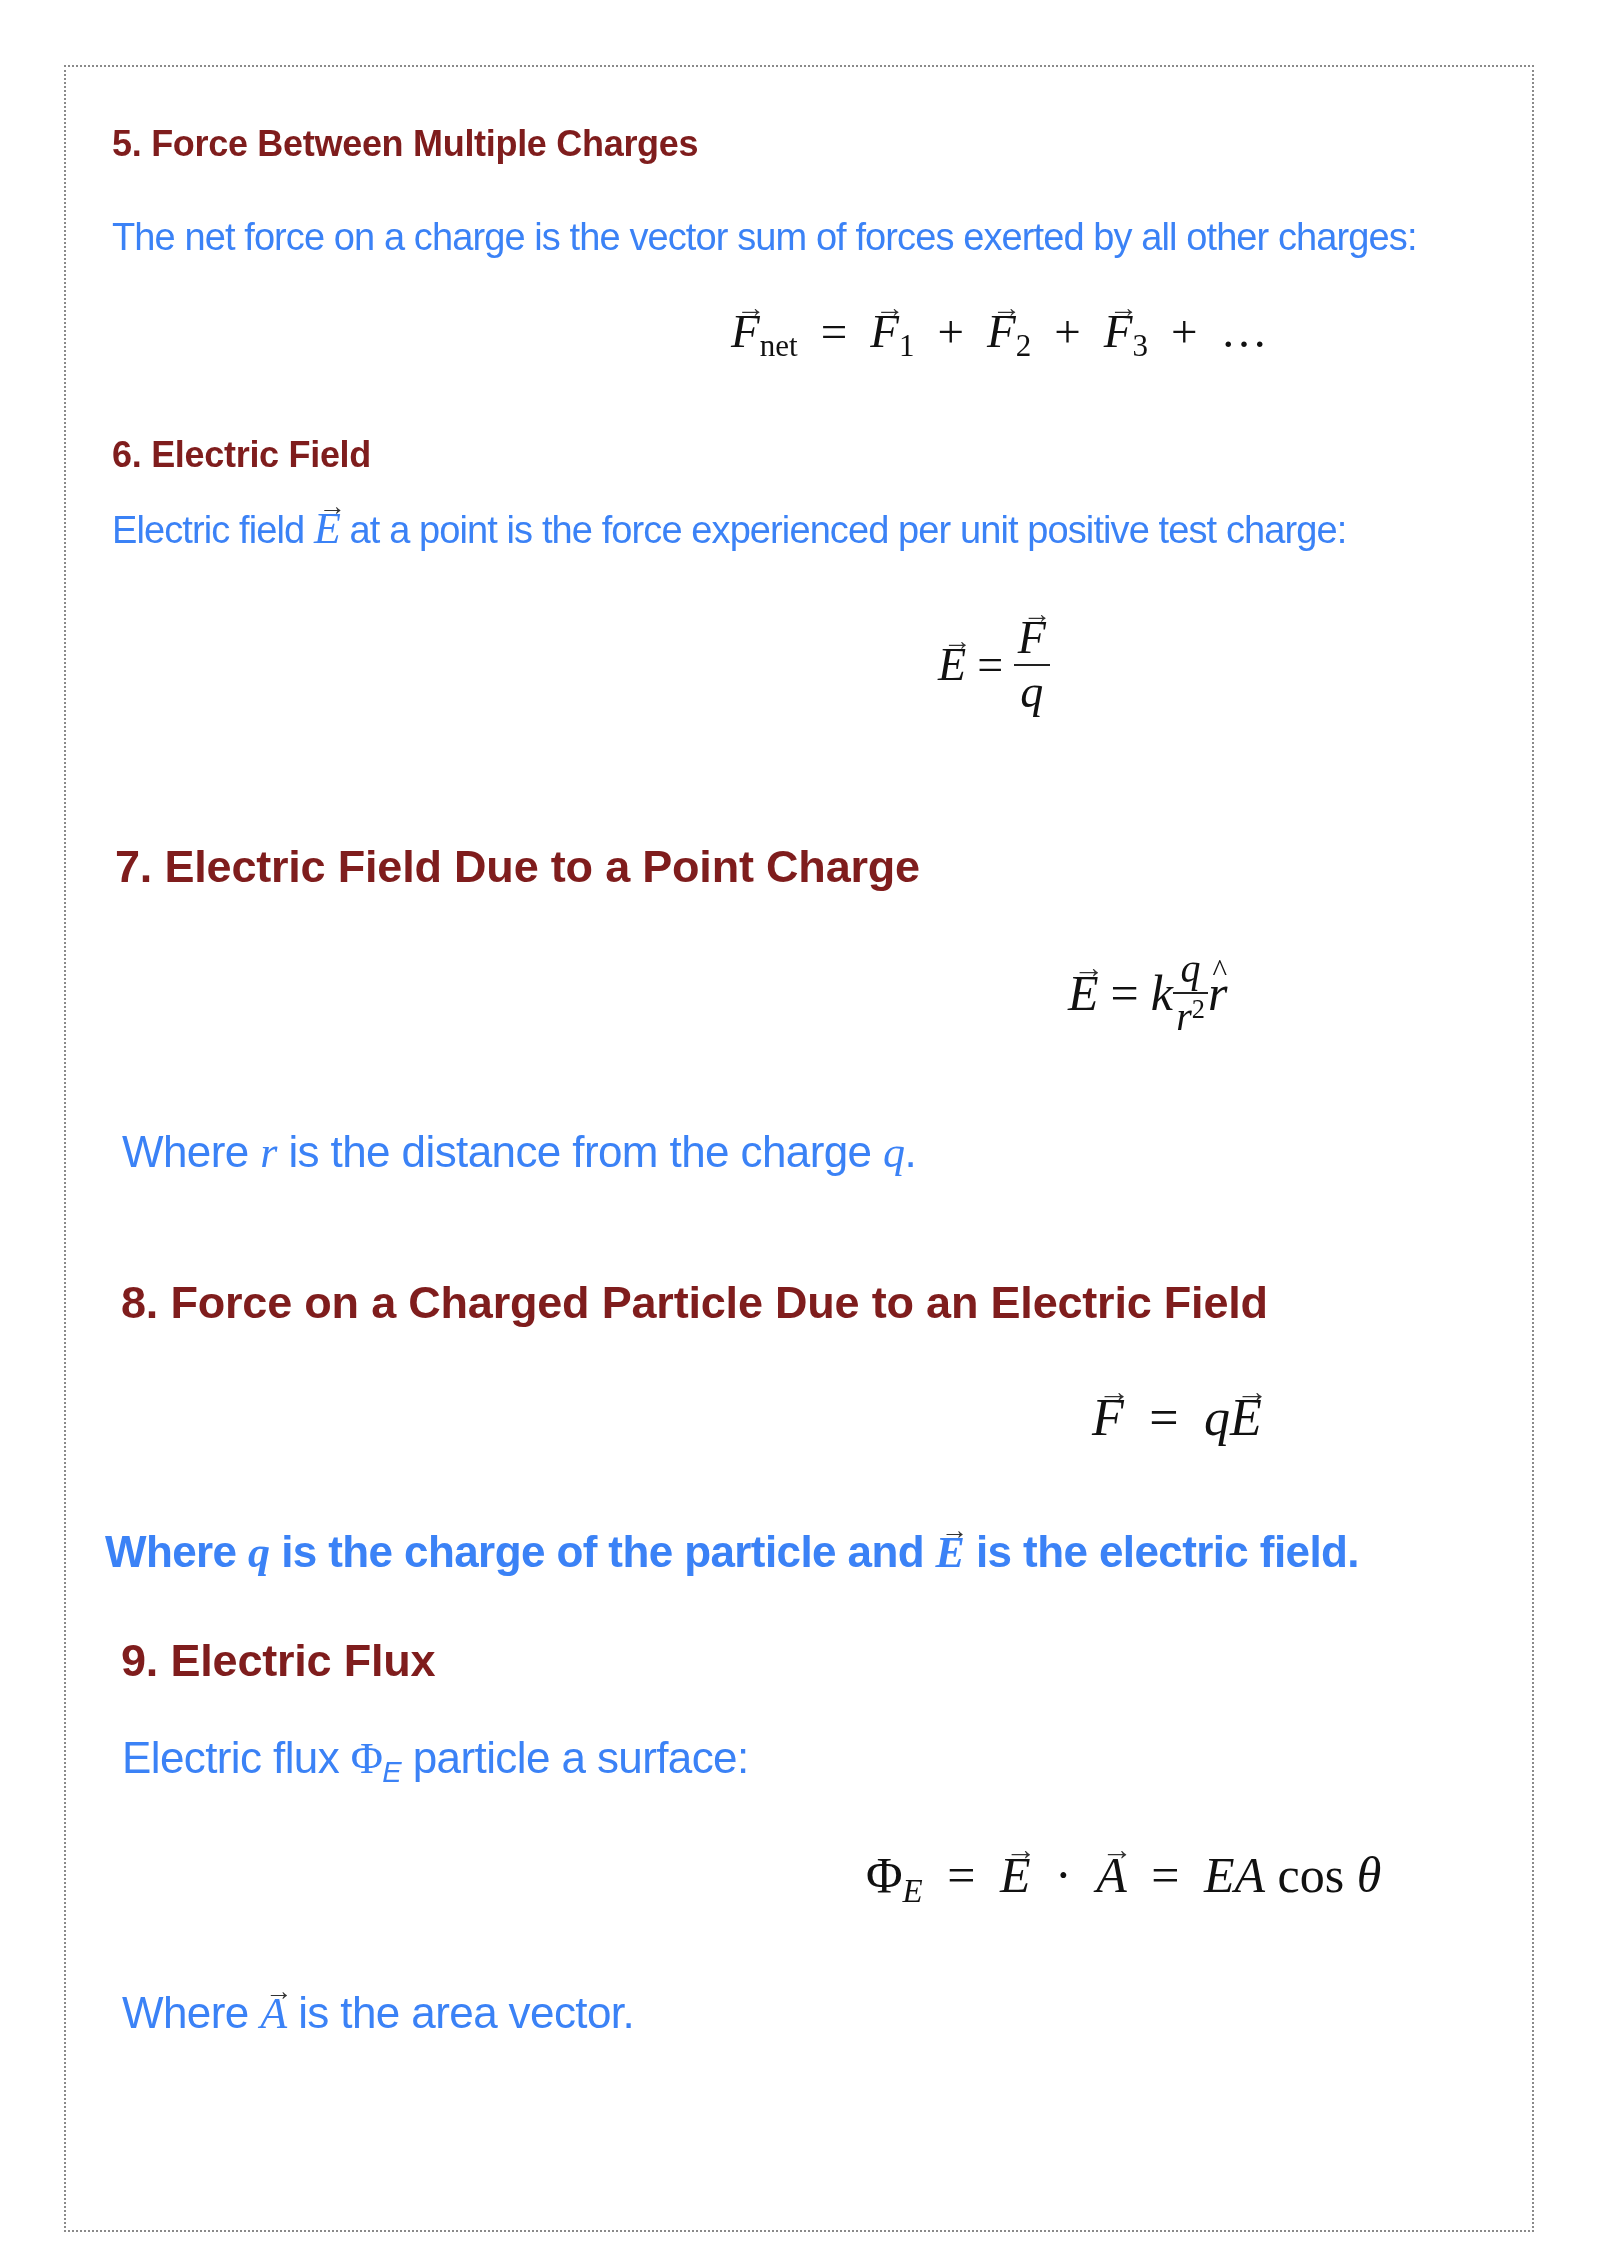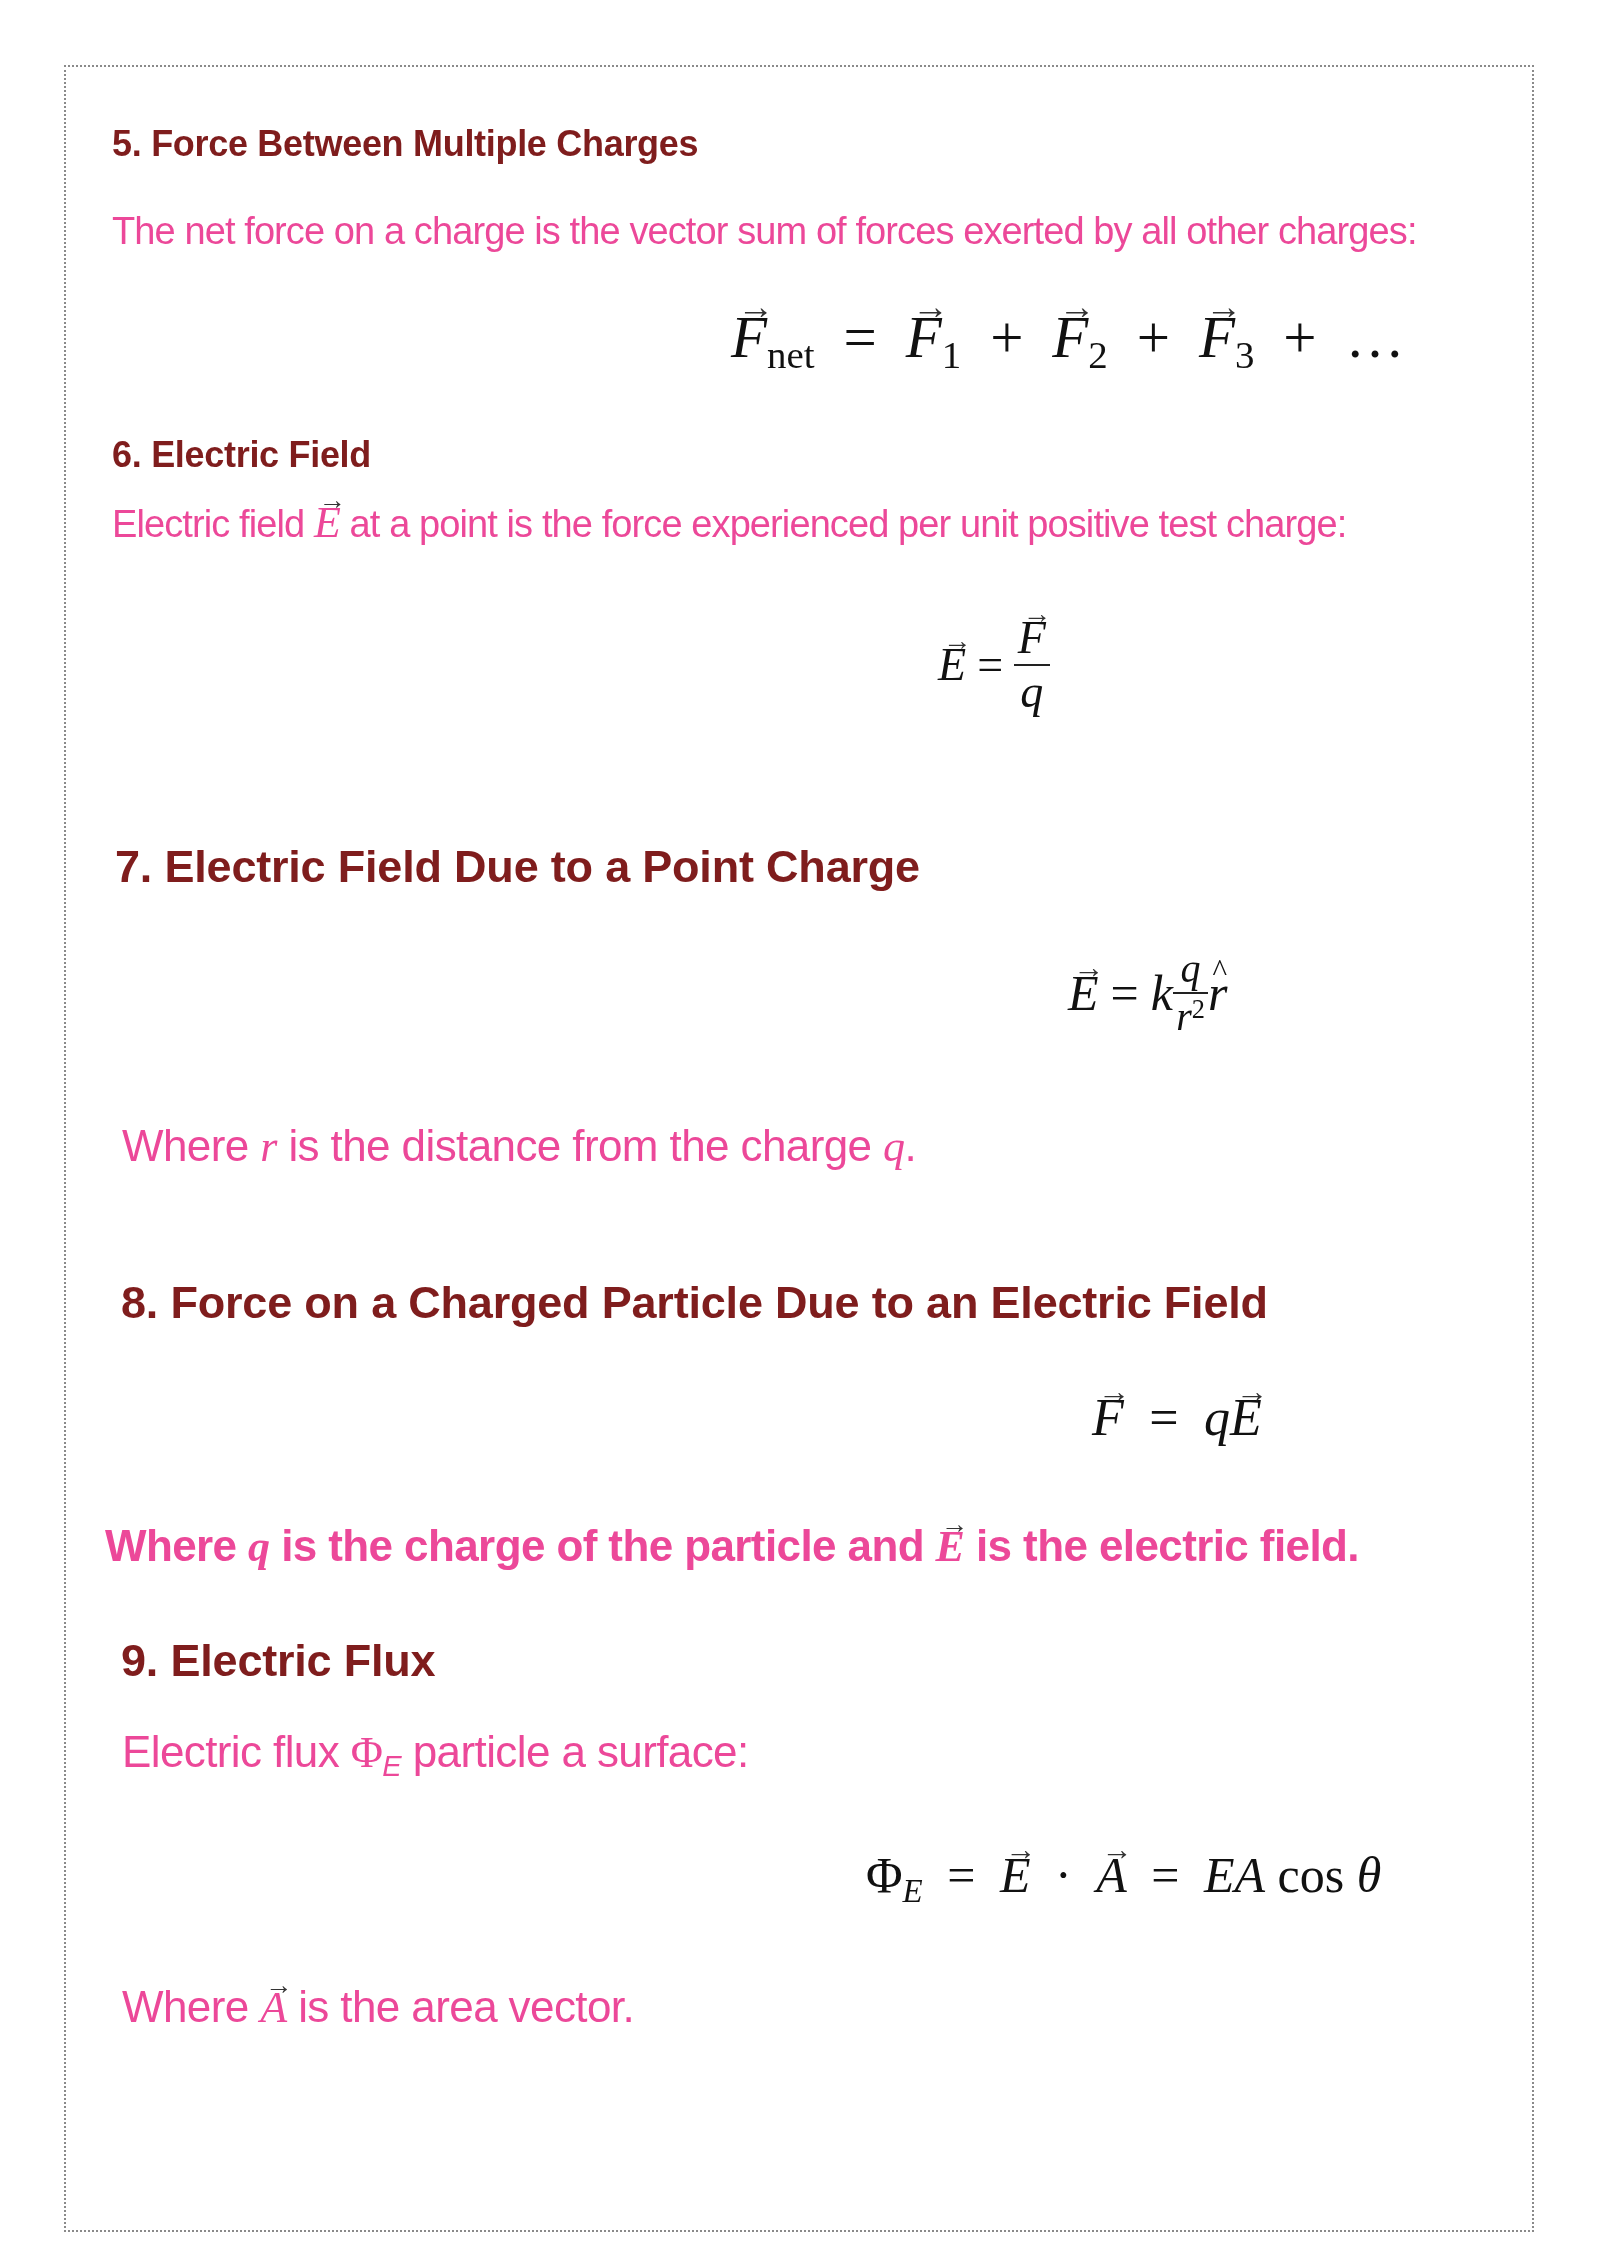--- a/index.html
+++ b/index.html
@@ -5,21 +5,21 @@
   html, body { margin:0; padding:0; background:#ffffff; }
   body { width:1600px; height:2262px; position:relative; overflow:hidden; color:#111; }
   .page-border {
     position:absolute; left:64px; top:65px; width:1470px; height:2167px;
     border:2px dotted #8a8a8a; box-sizing:border-box;
   }
   .blk { position:absolute; white-space:nowrap; line-height:1; }
   .h { font-family:"Liberation Sans", "DejaVu Sans", sans-serif; font-weight:bold; color:#7f1d1d; }
   .h-sm { font-size:36px; letter-spacing:-0.3px; }
   .h-lg { font-size:45px; letter-spacing:-0.2px; }
-  .p { font-family:"Liberation Sans", "DejaVu Sans", sans-serif; color:#ec4899; }
+  .p { font-family:"Liberation Sans", "DejaVu Sans", sans-serif; color:#3b82f6;margin-top:6px; }
   .p-sm { font-size:38px; letter-spacing:-0.9px; }
   .p-lg { font-size:44px; letter-spacing:-0.6px; }
   .m { font-family:"Liberation Serif", "DejaVu Serif", serif; color:#111; }
   .mi { font-family:"Liberation Serif", "DejaVu Serif", serif; font-style:italic; }
   .mr { font-family:"Liberation Serif", "DejaVu Serif", serif; font-style:normal; }
   .vec { position:relative; display:inline-block; font-style:italic; font-family:"Liberation Serif","DejaVu Serif",serif; }
   .vec::before {
     content:"\2192"; position:absolute; left:18%; top:-0.52em; font-size:0.62em; font-style:normal; color:#333;
   }
   .sub { font-size:0.66em; vertical-align:-0.28em; font-style:normal; }
@@ -32,21 +32,21 @@
   .hat { position:relative; display:inline-block; font-style:italic; }
   .hat::before { content:"^"; position:absolute; left:22%; top:-0.42em; font-size:0.62em; font-style:normal; }
 </style>
 </head>
 <body>
 
 <div class="page-border"></div>
 
 <div class="blk h h-sm" style="left:112px; top:126px;">5. Force Between Multiple Charges</div>
 <div class="blk p p-sm" style="left:112px; top:212px;">The net force on a charge is the vector sum of forces exerted by all other charges:</div>
-<div class="blk m" style="left:731px; top:308px; font-size:59px;">
+<div class="blk m" style="left:731px; top:308px; font-size:47px;">
   <span class="vec">F</span><span class="sub">net</span>
   <span class="op">=</span>
   <span class="vec">F</span><span class="sub">1</span>
   <span class="op">+</span>
   <span class="vec">F</span><span class="sub">2</span>
   <span class="op">+</span>
   <span class="vec">F</span><span class="sub">3</span>
   <span class="op">+</span>
   <span class="mr">…</span>
 </div>

